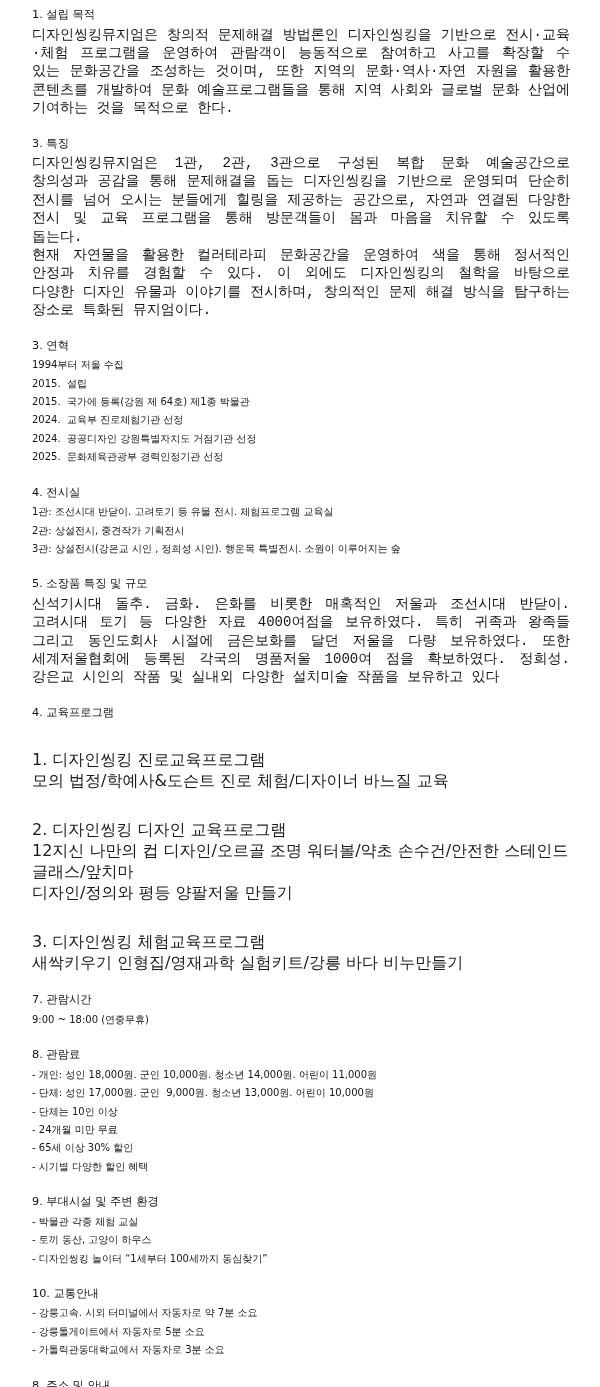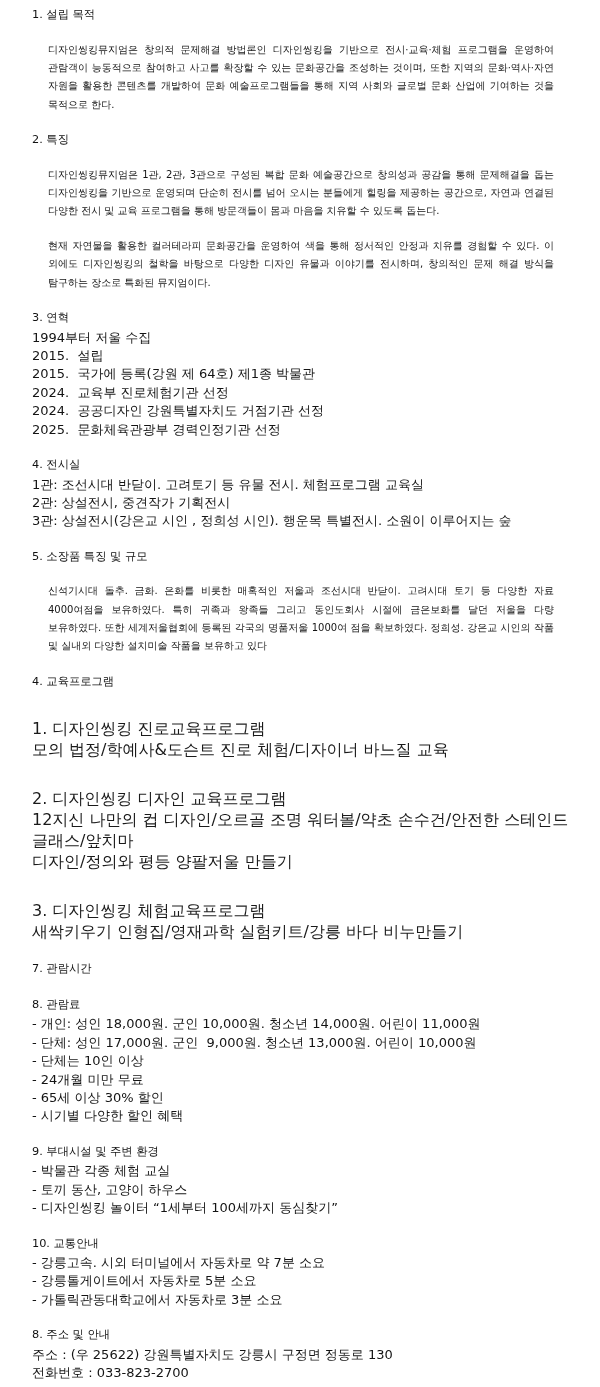--- a/index.html
+++ b/index.html
@@ -23,31 +23,32 @@
     margin-bottom: 17px;
   }
   .heading {
     font-size: 11.3px;
     line-height: 18.5px;
     color: #111111;
     margin: 0 0 1px 0;
     white-space: pre-wrap;
   }
   .para {
-    font-size: 10px;
+    font-size: 14px;
     line-height: 18.4px;
     color: #141414;
-    margin: 16px;
+    margin: 0;
     text-align: justify;
     text-justify: inter-character;
     white-space: pre-wrap;
     word-break: keep-all;
+    font-family: Liberation Mono, monospace;
   }
   .lines .line {
-    font-size: 13px;
+    font-size: 10px;
     line-height: 18.4px;
     color: #141414;
     white-space: pre-wrap;
     word-break: keep-all;
   }
   .sub-block {
     margin-top: 28px;
   }
   .sub-block:first-child {
     margin-top: 0;
@@ -57,21 +58,21 @@
 <body>
 
 <div class="page">
 
   <div class="section">
     <div class="heading">1. 설립 목적</div>
     <p class="para">디자인씽킹뮤지엄은 창의적 문제해결 방법론인 디자인씽킹을 기반으로 전시·교육·체험 프로그램을 운영하여 관람객이 능동적으로 참여하고 사고를 확장할 수 있는 문화공간을 조성하는 것이며, 또한 지역의 문화·역사·자연 자원을 활용한 콘텐츠를 개발하여 문화 예술프로그램들을 통해 지역 사회와 글로벌 문화 산업에 기여하는 것을 목적으로 한다.</p>
   </div>
 
   <div class="section">
-    <div class="heading">2. 특징</div>
+    <div class="heading">3. 특징</div>
     <p class="para">디자인씽킹뮤지엄은 1관, 2관, 3관으로 구성된 복합 문화 예술공간으로 창의성과 공감을 통해 문제해결을 돕는 디자인씽킹을 기반으로 운영되며 단순히 전시를 넘어 오시는 분들에게 힐링을 제공하는 공간으로, 자연과 연결된 다양한 전시 및 교육 프로그램을 통해 방문객들이 몸과 마음을 치유할 수 있도록 돕는다.</p>
     <p class="para">현재 자연물을 활용한 컬러테라피 문화공간을 운영하여 색을 통해 정서적인 안정과 치유를 경험할 수 있다. 이 외에도 디자인씽킹의 철학을 바탕으로 다양한 디자인 유물과 이야기를 전시하며, 창의적인 문제 해결 방식을 탐구하는 장소로 특화된 뮤지엄이다.</p>
   </div>
 
   <div class="section">
     <div class="heading">3. 연혁</div>
     <div class="lines">
       <div class="line">1994부터 저울 수집</div>
       <div class="line">2015.  설립</div>
       <div class="line">2015.  국가에 등록(강원 제 64호) 제1종 박물관</div>
@@ -110,20 +111,23 @@
     </div>
 
     <div class="sub-block">
       <div class="line">3. 디자인씽킹 체험교육프로그램</div>
       <div class="line">새싹키우기 인형집/영재과학 실험키트/강릉 바다 비누만들기</div>
     </div>
   </div>
 
   <div class="section">
     <div class="heading">7. 관람시간</div>
+    <div class="lines">
+      <div class="line">9:00 ~ 18:00 (연중무휴)</div>
+    </div>
   </div>
 
   <div class="section">
     <div class="heading">8. 관람료</div>
     <div class="lines">
       <div class="line">- 개인: 성인 18,000원. 군인 10,000원. 청소년 14,000원. 어린이 11,000원</div>
       <div class="line">- 단체: 성인 17,000원. 군인  9,000원. 청소년 13,000원. 어린이 10,000원</div>
       <div class="line">- 단체는 10인 이상</div>
       <div class="line">- 24개월 미만 무료</div>
       <div class="line">- 65세 이상 30% 할인</div>

